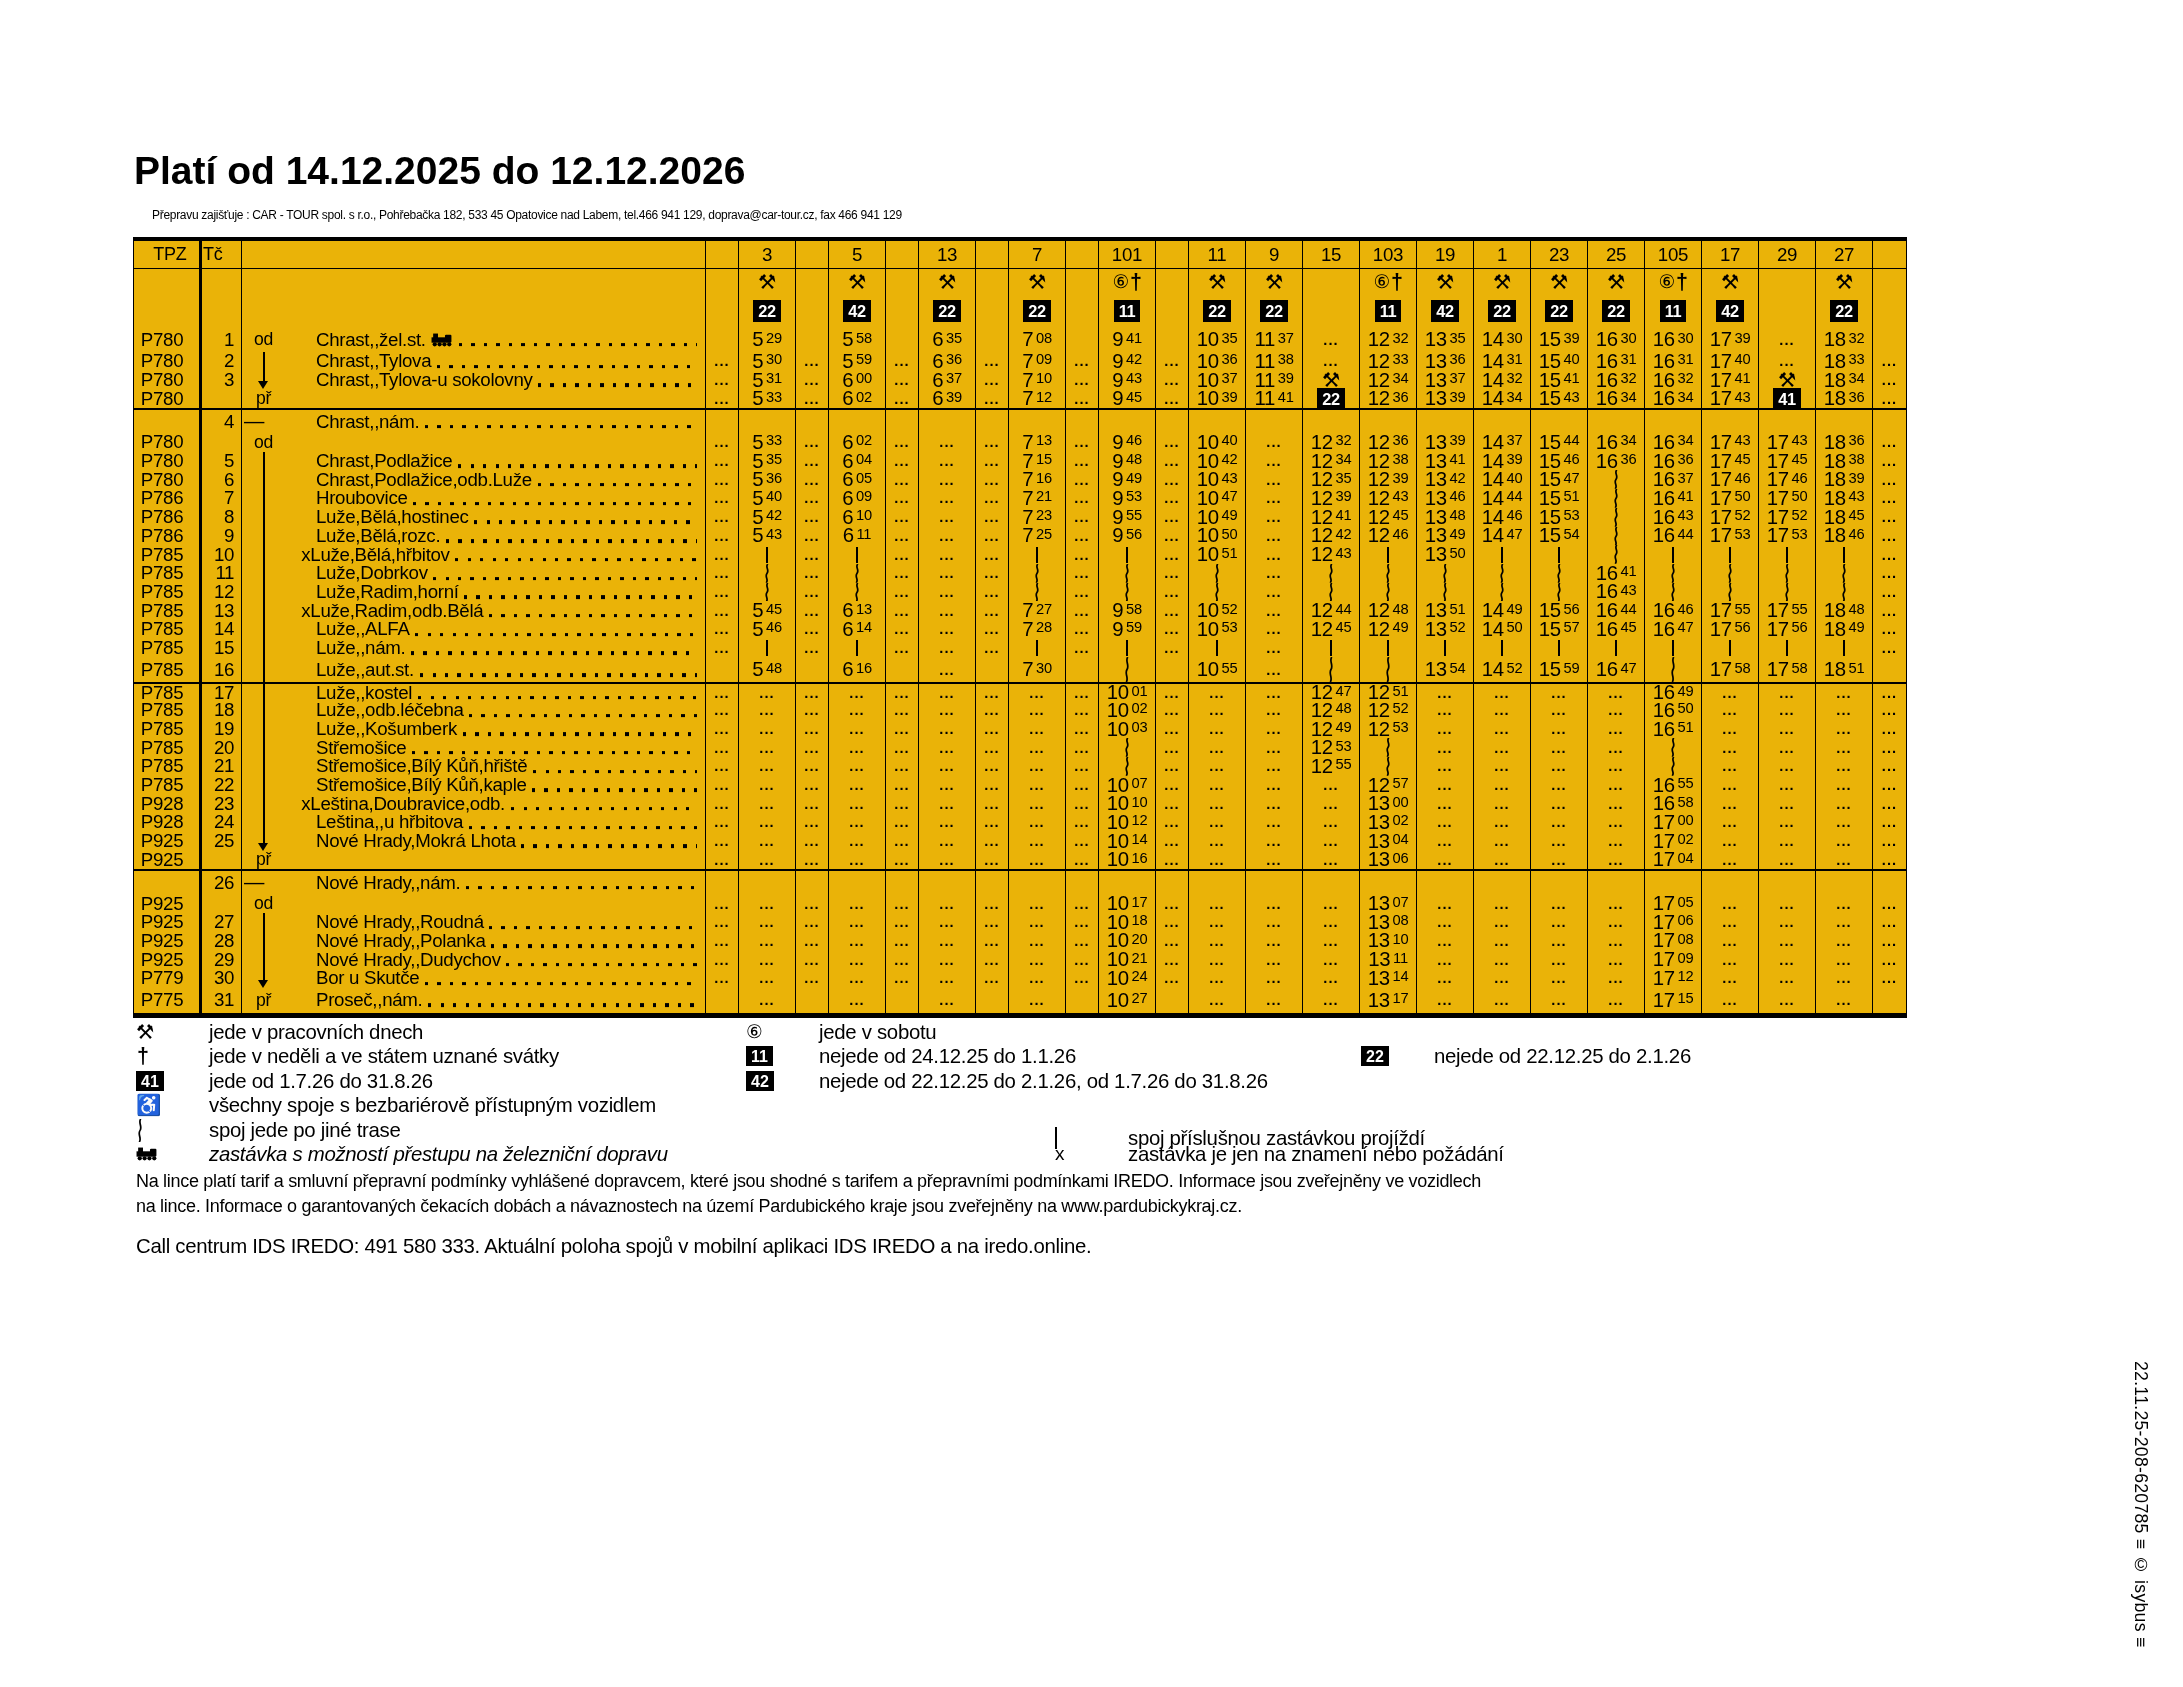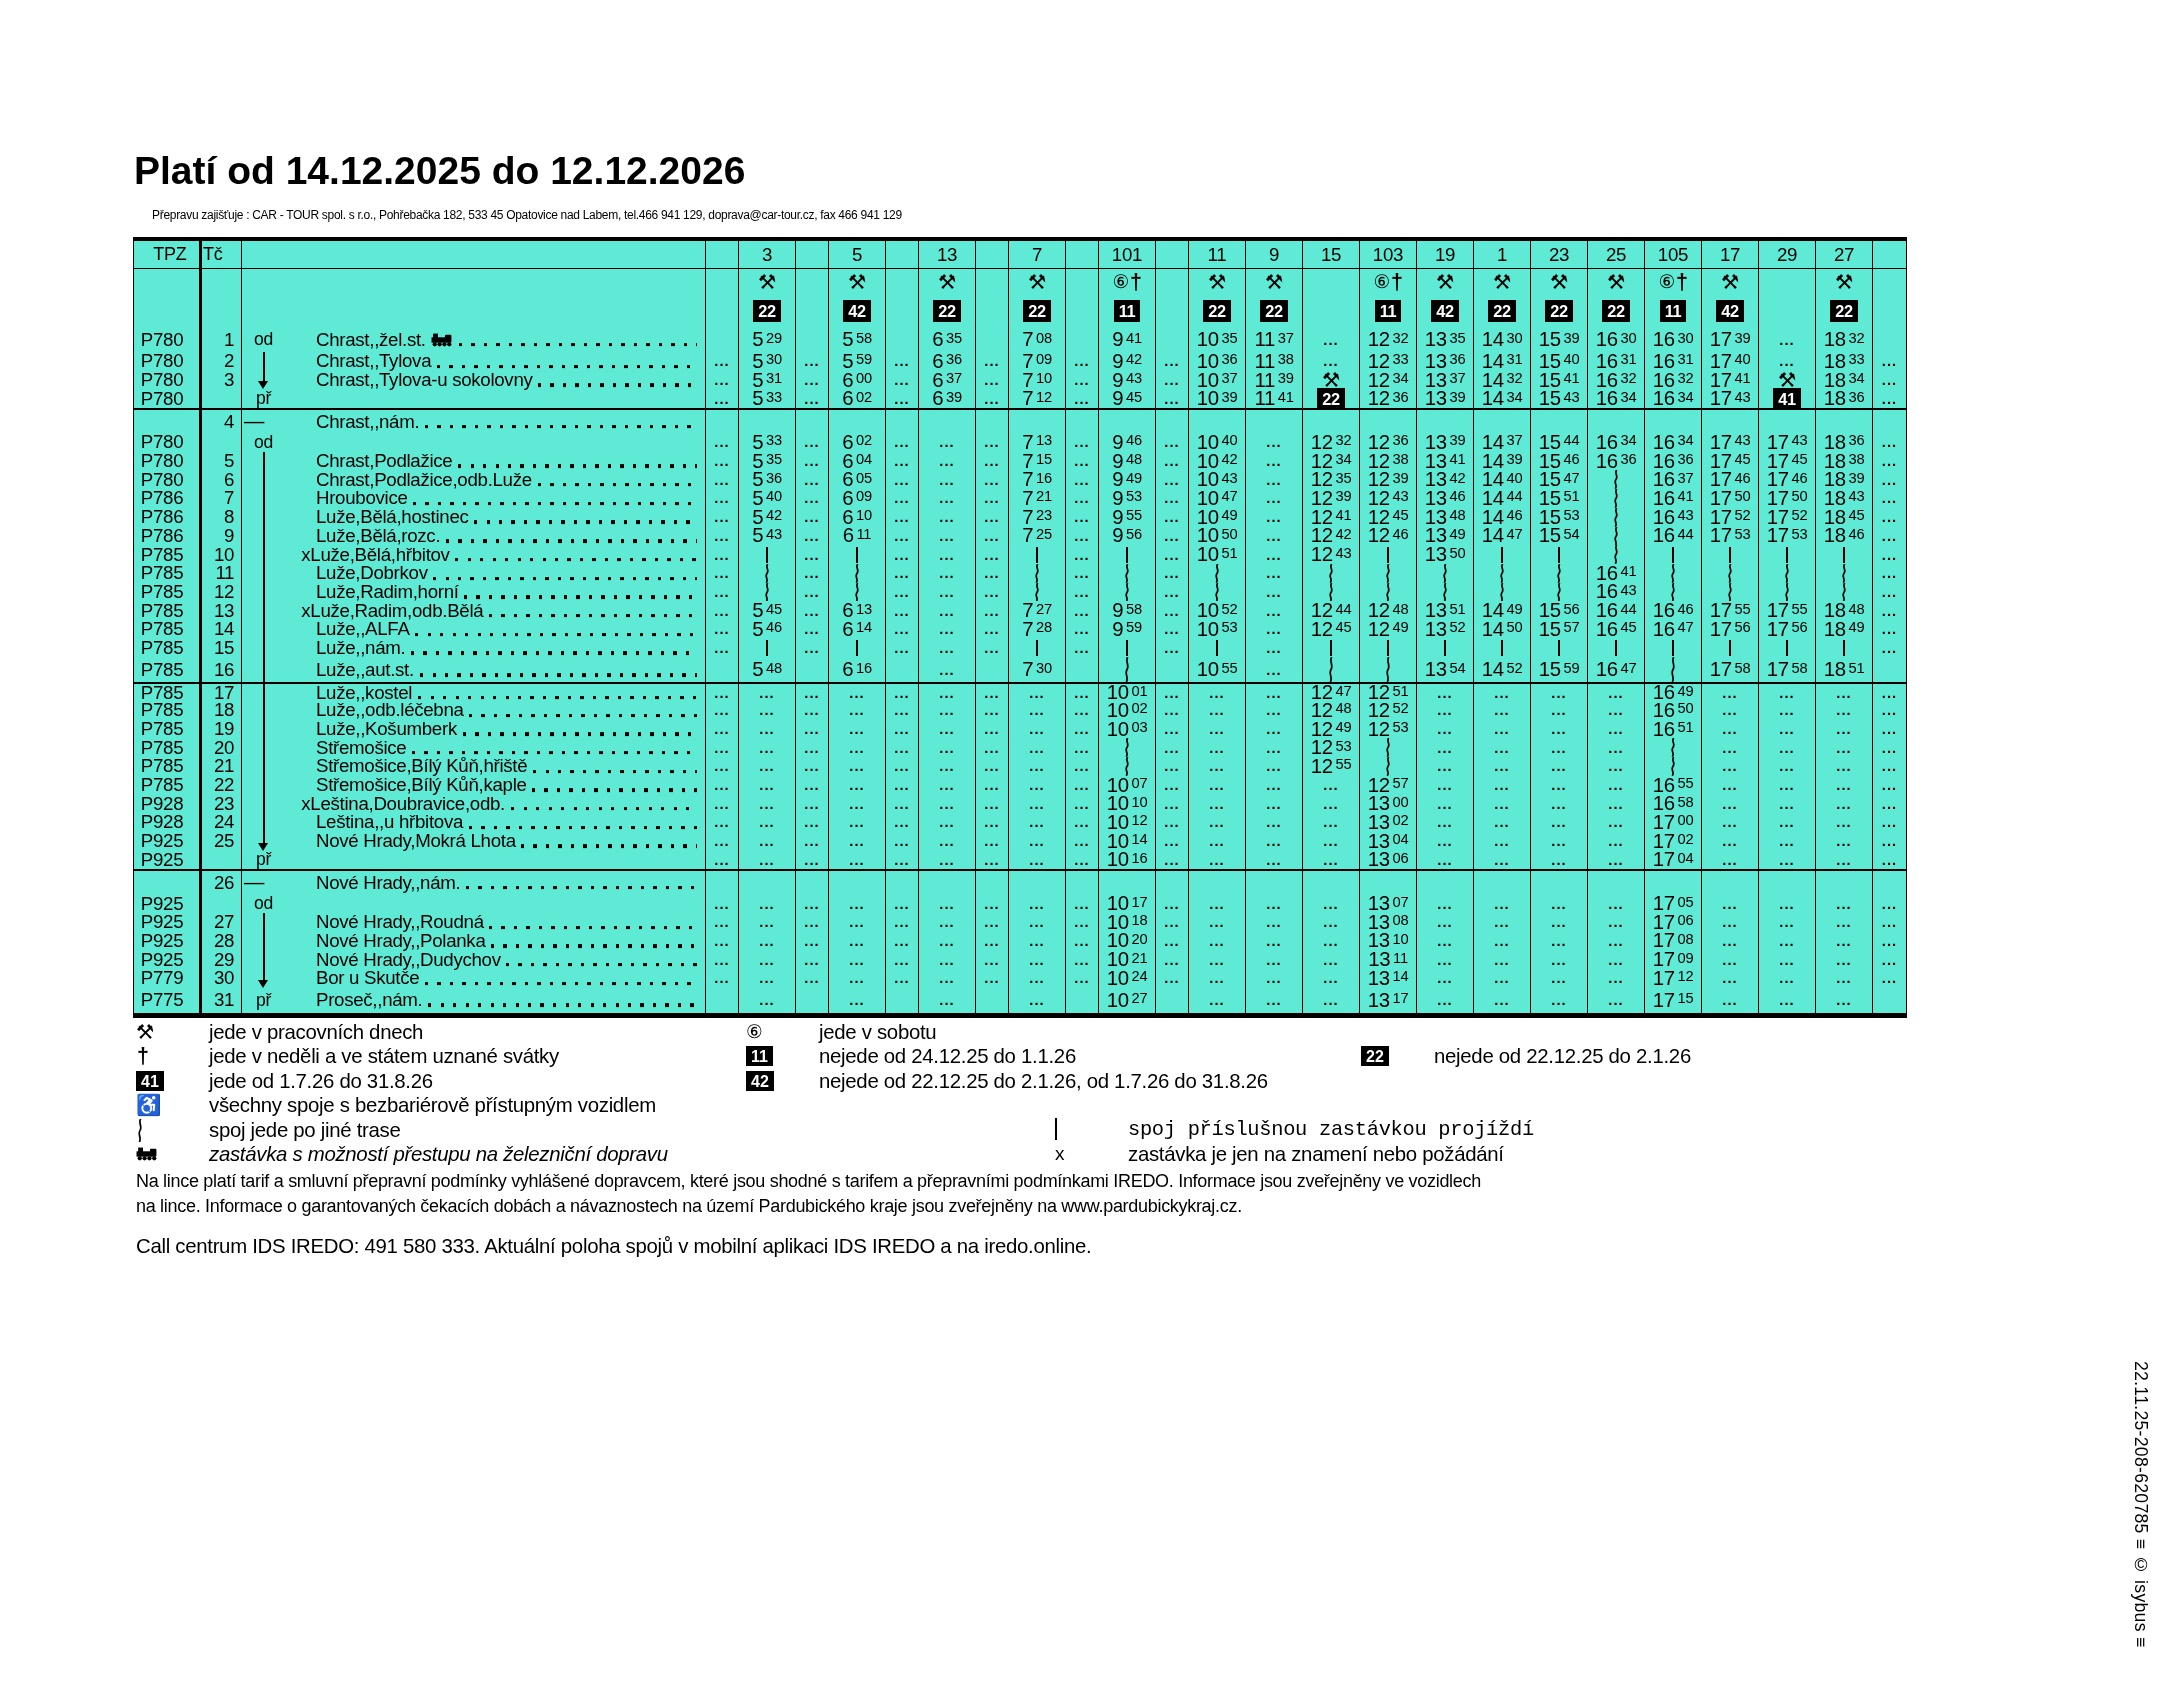--- a/index.html
+++ b/index.html
@@ -9,21 +9,21 @@
   
   .title-row{position:absolute;left:134px;top:149px;width:1818px;display:flex;justify-content:space-between;align-items:baseline;}
   .title{font-size:36px;font-weight:bold;letter-spacing:-0.6px;white-space:nowrap;}
   .title .num{margin-right:24px;}
   .validity{font-size:39px;font-weight:bold;white-space:nowrap;}
   .operator{position:absolute;left:152px;top:208px;font-size:12px;letter-spacing:-0.3px;white-space:nowrap;}
 
   
   .tt{position:absolute;left:133px;top:237px;display:grid;
       border-left:1.7px solid #000;border-right:1.7px solid #000;
-      border-top:4.5px solid #000;border-bottom:5.1px solid #000;background:#5eead4;}
+      border-top:4.5px solid #000;border-bottom:5.1px solid #000;background:#eab308;}
   .cell{position:relative;display:flex;align-items:center;justify-content:center;letter-spacing:-0.3px;}
   .br{border-right:1.1px solid #000;}
   .brh{border-right:3.4px solid #000;}
   .bb{border-bottom:1.7px solid #000;}
   .bt{border-top:2.3px solid #000;}
   .c-tpz{justify-content:flex-start;padding-left:6.8px;font-size:18.7px;}
   .c-tc{justify-content:flex-end;padding-right:6.8px;font-size:18.7px;}
   .c-mark{font-size:17.6px;}
   .c-name{justify-content:flex-start;padding-left:31px;font-size:18.7px;white-space:nowrap;}
   .c-name .xpre{margin-left:-14.7px;}
@@ -2323,21 +2323,21 @@
           <div class="nbox">11</div>
         </div>
         <div class="ltext">nejede od 24.12.25 do 1.1.26</div>
       </div>
       <div class="litem" style="left: 610px; top: 49px;">
         <div class="lsym">
           <div class="nbox">42</div>
         </div>
         <div class="ltext">nejede od 22.12.25 do 2.1.26, od 1.7.26 do 31.8.26</div>
       </div>
-      <div class="litem" style="left: 919px; top: 97px; font-family: Liberation Mono, monospace;">
+      <div class="litem" style="left: 919px; top: 106px;">
         <div class="lsym">
           <div class="pass"></div>
         </div>
         <div class="ltext">spoj příslušnou zastávkou projíždí</div>
       </div>
       <div class="litem" style="left: 919px; top: 122px;">
         <div class="lsym">
           <span style="font-size:19px">x</span>
         </div>
         <div class="ltext">zastávka je jen na znamení nebo požádání</div>

